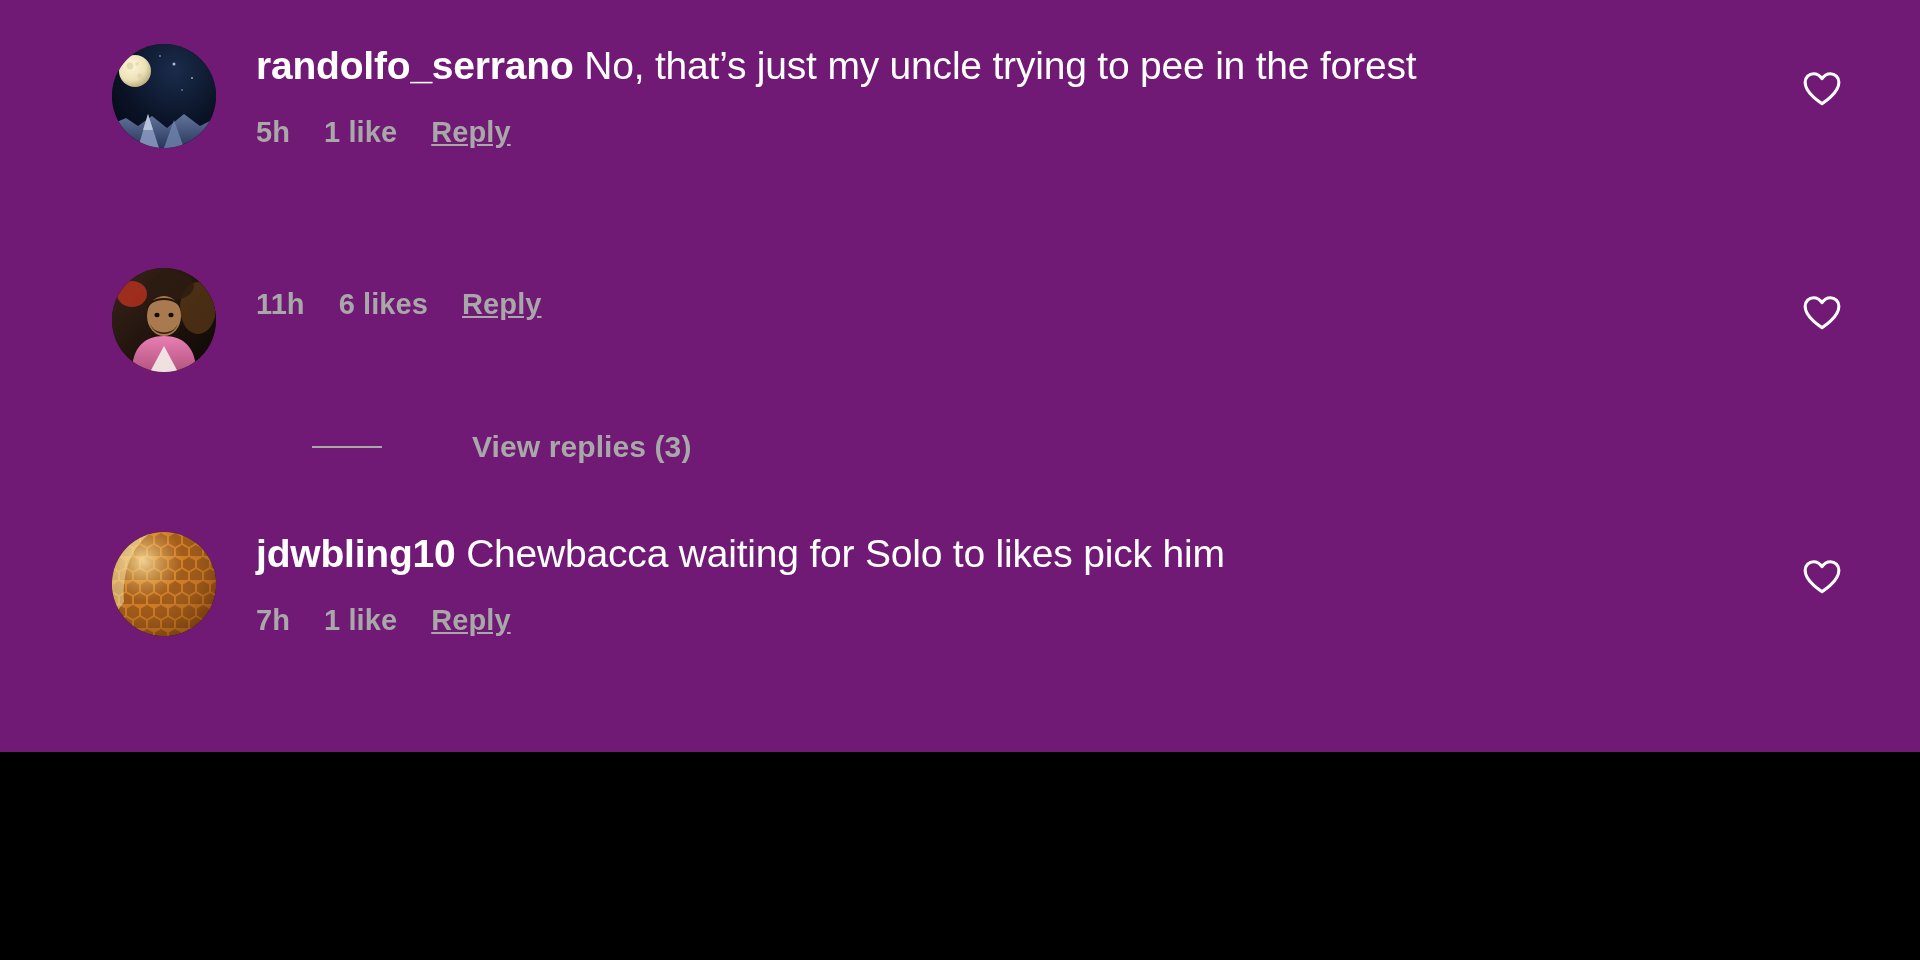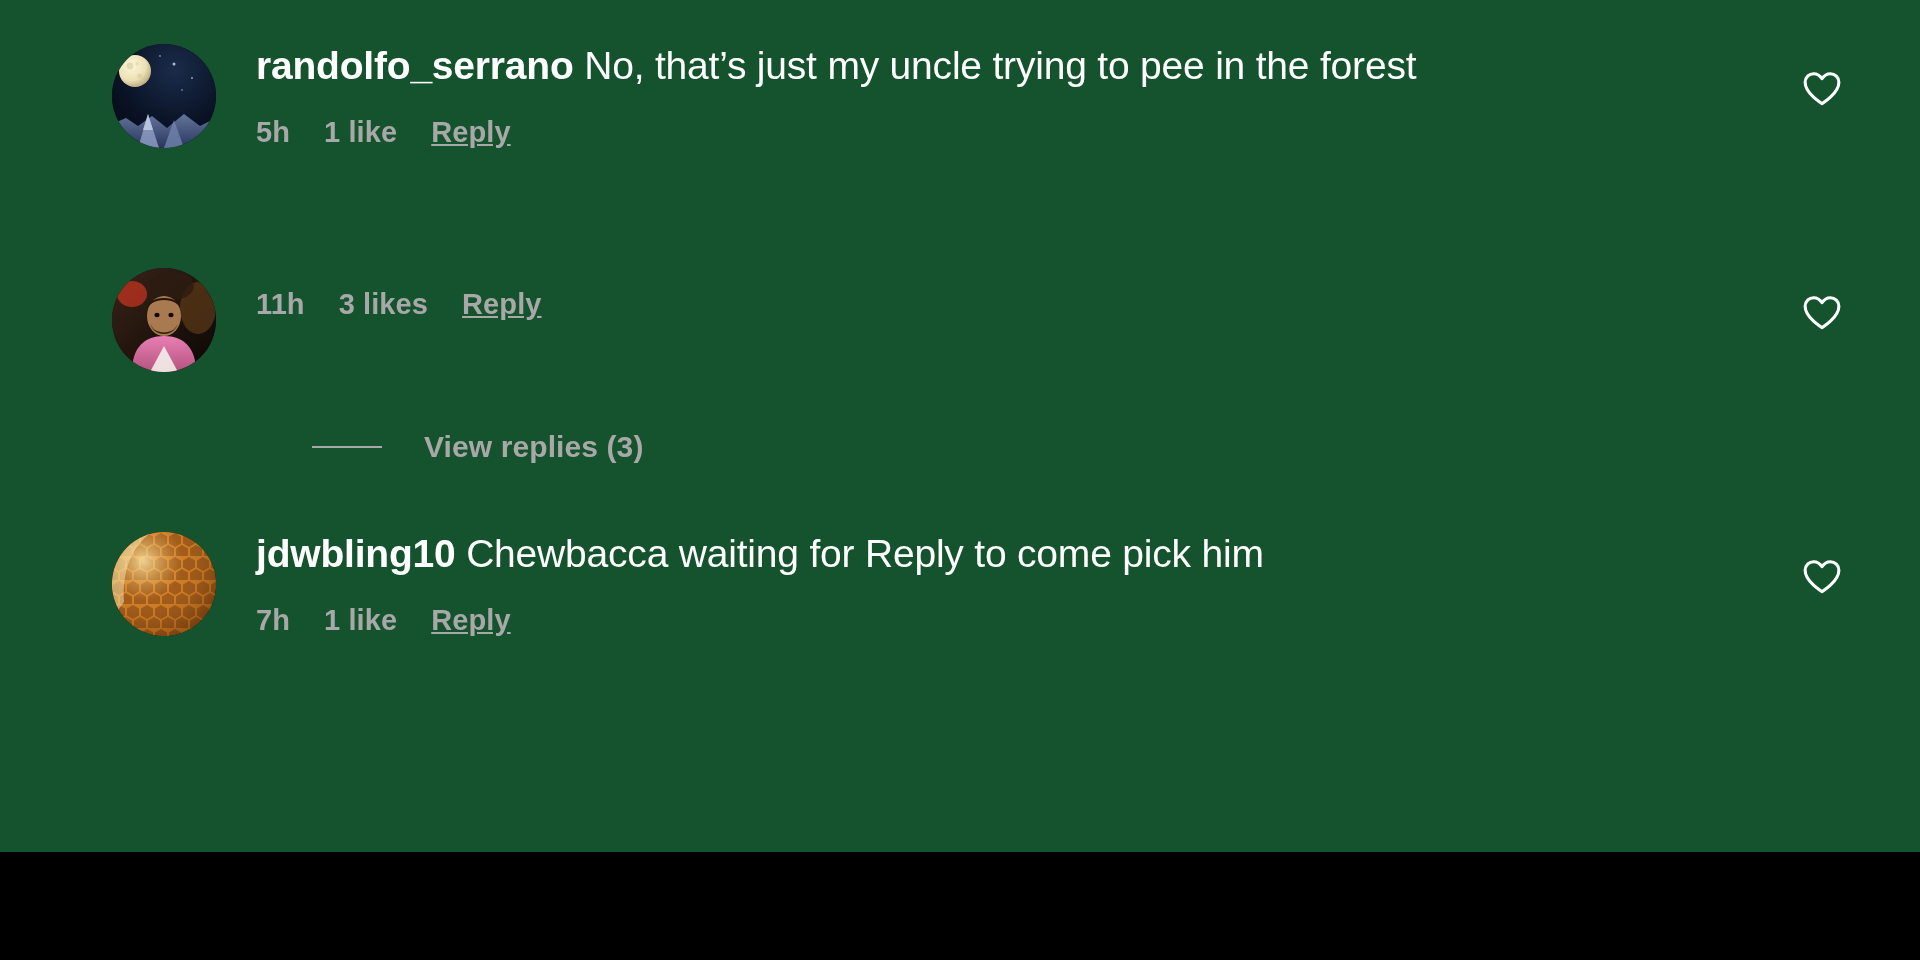--- a/index.html
+++ b/index.html
@@ -13,22 +13,22 @@
 
   body {
     font-family: "Liberation Sans", sans-serif;
     color: #ffffff;
     -webkit-font-smoothing: antialiased;
   }
 
   .comments-panel {
     position: relative;
     width: 1920px;
-    height: 852px;
-    background: #14532d;
+    height: 752px;
+    background: #701a75;
     padding: 40px 0 0 0;
   }
 
   
   .comment {
     position: relative;
     display: flex;
     align-items: flex-start;
     padding: 0 72px 0 112px;
   }
@@ -105,20 +105,21 @@
     height: 44px;
     display: block;
   }
 
   
   .view-replies {
     display: flex;
     align-items: center;
     padding-left: 312px;
     margin-top: 58px;
+    gap: 48px;
   }
 
   .replies-dash {
     width: 70px;
     height: 2px;
     background: #a8a8a8;
     margin-right: 42px;
     flex: 0 0 auto;
   }
 
@@ -224,21 +225,21 @@
           <path d="M38 54 C40 70 64 70 66 54 C64 68 40 68 38 54 Z" fill="#241509" opacity="0.95"></path>
           <ellipse cx="45" cy="47" rx="2.6" ry="2.2" fill="#120a04"></ellipse>
           <ellipse cx="59" cy="47" rx="2.6" ry="2.2" fill="#120a04"></ellipse>
         </svg>
       </div>
     </div>
 
     <div class="comment-body">
       <div class="meta-row">
         <span class="meta-item">11h</span>
-        <span class="meta-item">3 likes</span>
+        <span class="meta-item">6 likes</span>
         <span class="meta-item meta-reply">Reply</span>
       </div>
     </div>
 
     <div class="like-btn">
       <span>
         <svg viewBox="0 0 24 24" fill="none" stroke="#ffffff" stroke-width="1.7" stroke-linecap="round" stroke-linejoin="round" aria-hidden="true">
           <path d="M12 20.5 C12 20.5 2.8 15.1 2.8 8.9 C2.8 6.2 4.9 4.2 7.4 4.2 C9.2 4.2 10.9 5.2 12 6.9 C13.1 5.2 14.8 4.2 16.6 4.2 C19.1 4.2 21.2 6.2 21.2 8.9 C21.2 15.1 12 20.5 12 20.5 Z"></path>
         </svg>
       </span>
@@ -272,21 +273,21 @@
           <rect width="104" height="104" fill="#1a0d04"></rect>
           <rect width="104" height="104" fill="url(#honeycombP)"></rect>
           <rect width="104" height="104" fill="url(#honeyGlow)"></rect>
           <path d="M0 0 L40 0 C20 14 10 38 12 70 L0 86 Z" fill="#f5e2a6" opacity="0.55"></path>
         </svg>
       </div>
     </div>
 
     <div class="comment-body">
       <div class="comment-text">
-        <span class="username">jdwbling10</span><span>&nbsp;</span><span class="comment-message">Chewbacca waiting for Reply to come pick him</span>
+        <span class="username">jdwbling10</span><span>&nbsp;</span><span class="comment-message">Chewbacca waiting for Solo to likes pick him</span>
       </div>
       <div class="meta-row">
         <span class="meta-item">7h</span>
         <span class="meta-item">1 like</span>
         <span class="meta-item meta-reply">Reply</span>
       </div>
     </div>
 
     <div class="like-btn">
       <span>

